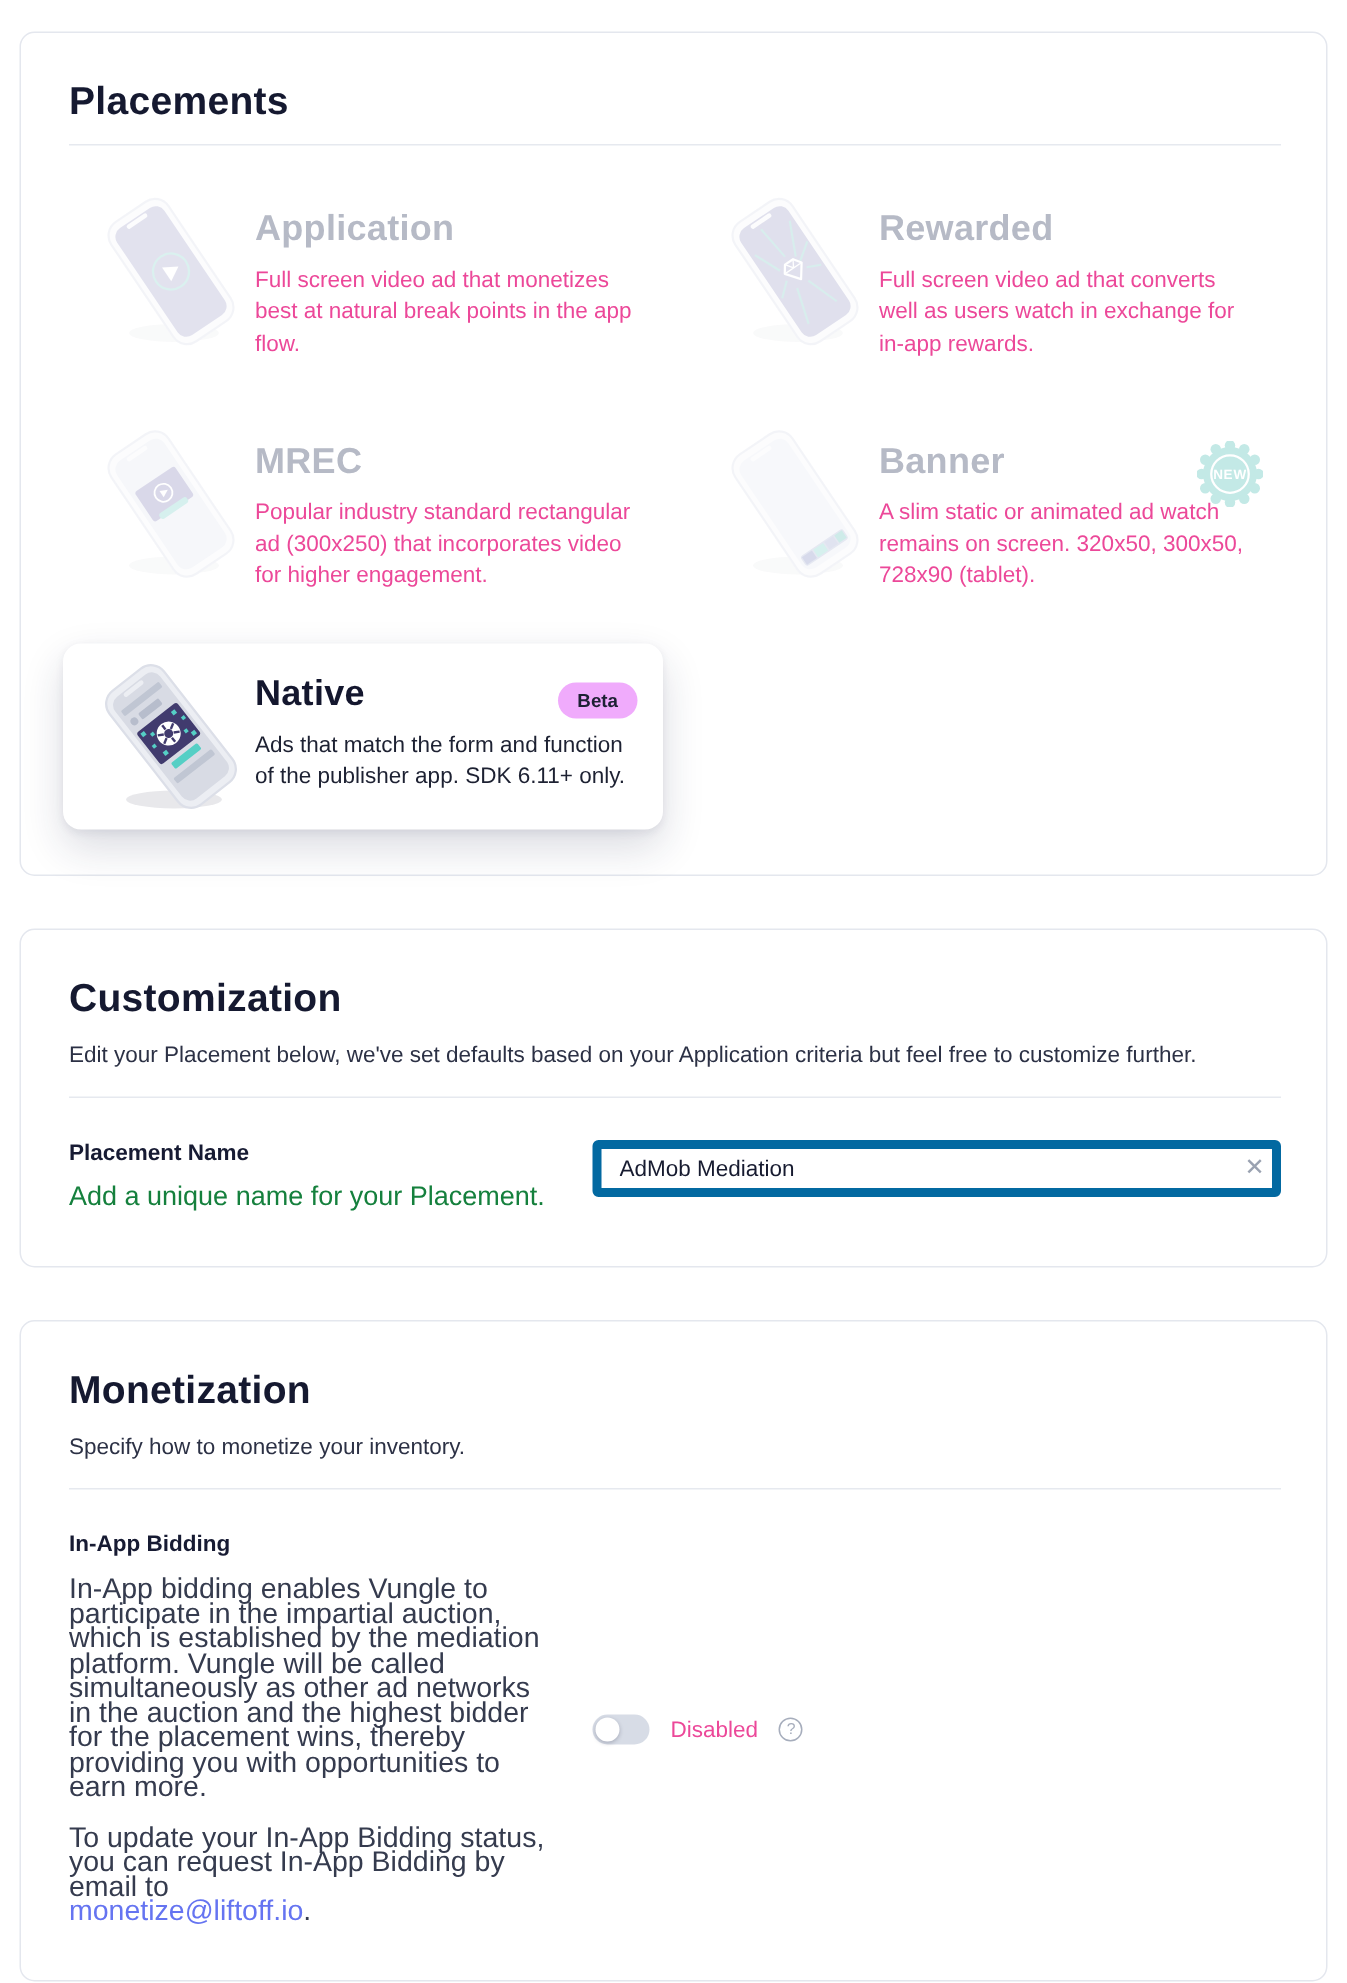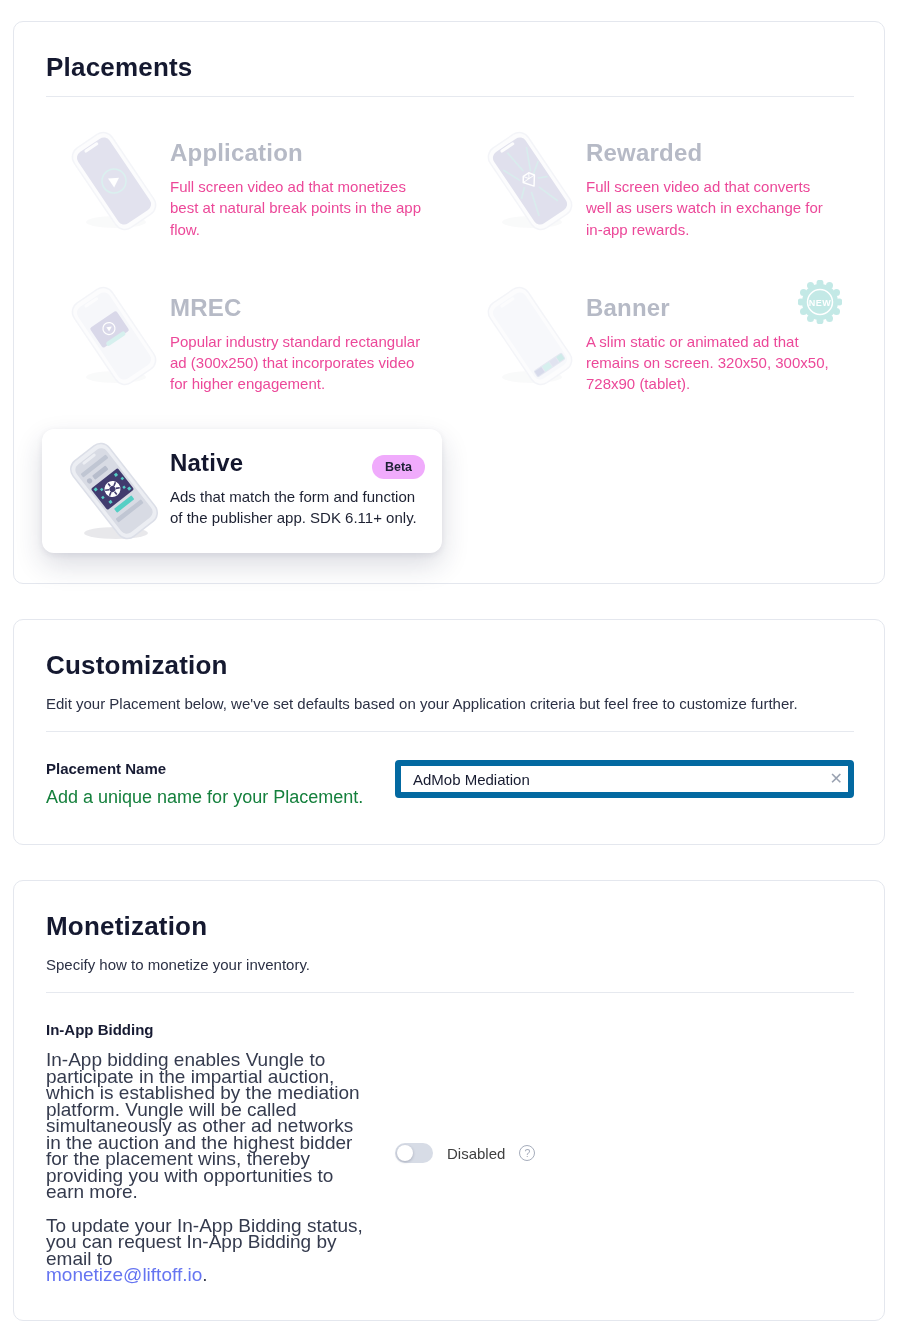--- a/index.html
+++ b/index.html
@@ -76,21 +76,21 @@
     position: absolute;
     top: 26px;
     right: 17px;
     background: #f0abfc;
     color: #1d2134;
     font-size: 12.5px;
     font-weight: 700;
     padding: 5px 13px;
     border-radius: 13px;
   }
-  .new-badge { position: absolute; top: 6px; right: 16px; width: 44px; height: 44px; }
+  .new-badge { position: absolute; top: 20px; right: 16px; width: 44px; height: 44px; }
 
   
   .form-row { display: flex; padding: 28px 30px 36px 32px; }
   .form-left { width: 349px; flex: none; padding-right: 30px; }
   .field-label { font-size: 15px; font-weight: 700; color: #171b33; margin: 0; }
   .field-help { font-size: 18px; color: #15803d; margin: 10px 0 0 0; }
 
   .input-wrap { flex: 1; position: relative; }
   .text-input {
     width: 100%;
@@ -121,21 +121,21 @@
   .toggle-row { display: flex; align-items: center; gap: 14px; padding-top: 1px; }
   .toggle {
     width: 38px; height: 20px; border-radius: 10px;
     background: #d7dce6; position: relative; cursor: pointer; flex: none;
   }
   .toggle-knob {
     position: absolute; left: 2px; top: 2px;
     width: 16px; height: 16px; border-radius: 50%;
     background: #fff; box-shadow: 0 1px 3px rgba(20,25,50,.25);
   }
-  .toggle-state { font-size: 15px; color: #404040; }
+  .toggle-state { font-size: 15px; color: #ec4899; }
   .help-icon {
     width: 16px; height: 16px; border-radius: 50%;
     border: 1px solid #a6adbc; color: #a6adbc;
     font-size: 10.5px; line-height: 14px; text-align: center;
     cursor: pointer; flex: none;
   }
 
   
   .footer { display: flex; justify-content: center; gap: 10px; padding-bottom: 30px; }
   .btn {
@@ -244,21 +244,21 @@
               <rect x="39" y="81" width="34" height="8" rx="2" fill="#cdd3e6"></rect>
               <rect x="40" y="82" width="8" height="6" fill="#b0b7d8"></rect>
               <rect x="49" y="82" width="8" height="6" fill="#aee3de"></rect>
               <rect x="58" y="82" width="7" height="6" fill="#c3c9e2"></rect>
               <rect x="66" y="82" width="6" height="6" fill="#9fd8d4"></rect>
             </g>
           </svg>
         </div>
         <div class="type-text">
           <h3 class="type-name">Banner</h3>
-          <p class="type-desc">A slim static or animated ad that remains on screen. 320x50, 300x50, 728x90 (tablet).</p>
+          <p class="type-desc">A slim static or animated ad watch remains on screen. 320x50, 300x50, 728x90 (tablet).</p>
         </div>
         <div class="new-badge">
           <svg viewBox="0 0 44 44" width="44" height="44">
             <g fill="#c3e9e6">
               <circle cx="22" cy="22" r="18"></circle>
               <circle cx="41" cy="22" r="3.5"></circle>
                 <circle cx="38.5" cy="31.5" r="3.5"></circle>
               <circle cx="31.5" cy="38.5" r="3.5"></circle>
                 <circle cx="22" cy="41" r="3.5"></circle>
               <circle cx="12.5" cy="38.5" r="3.5"></circle>

